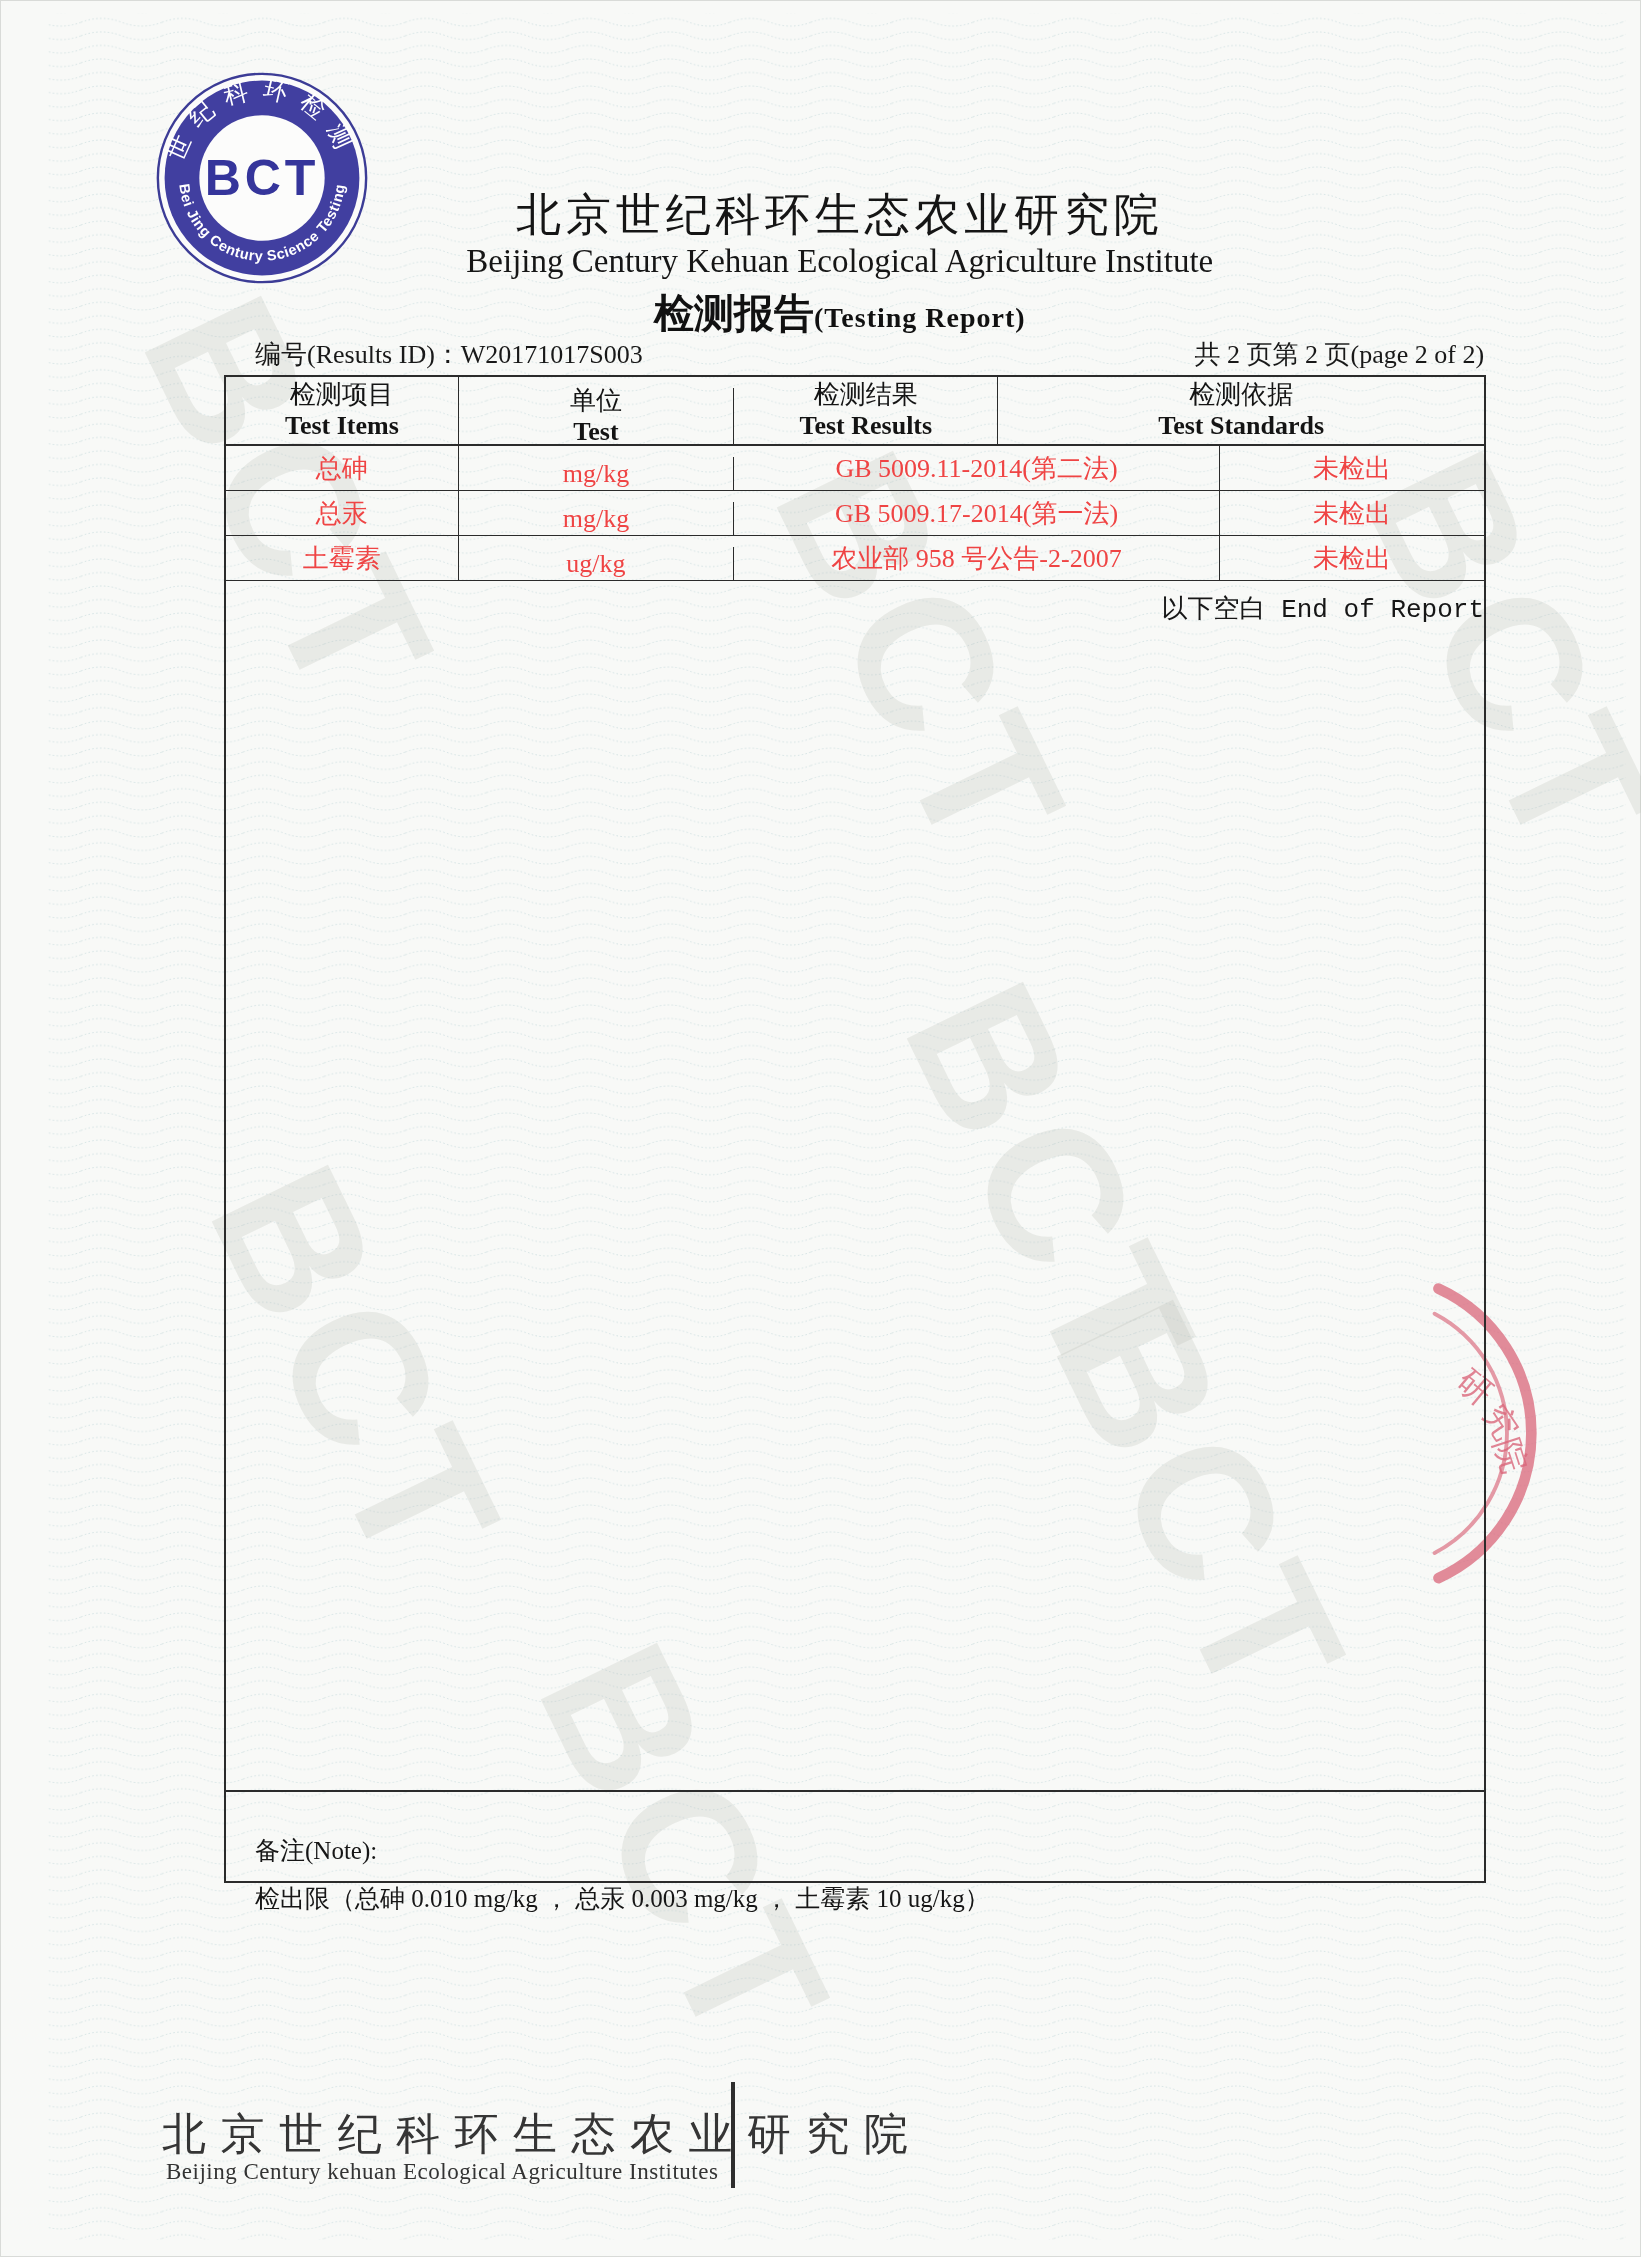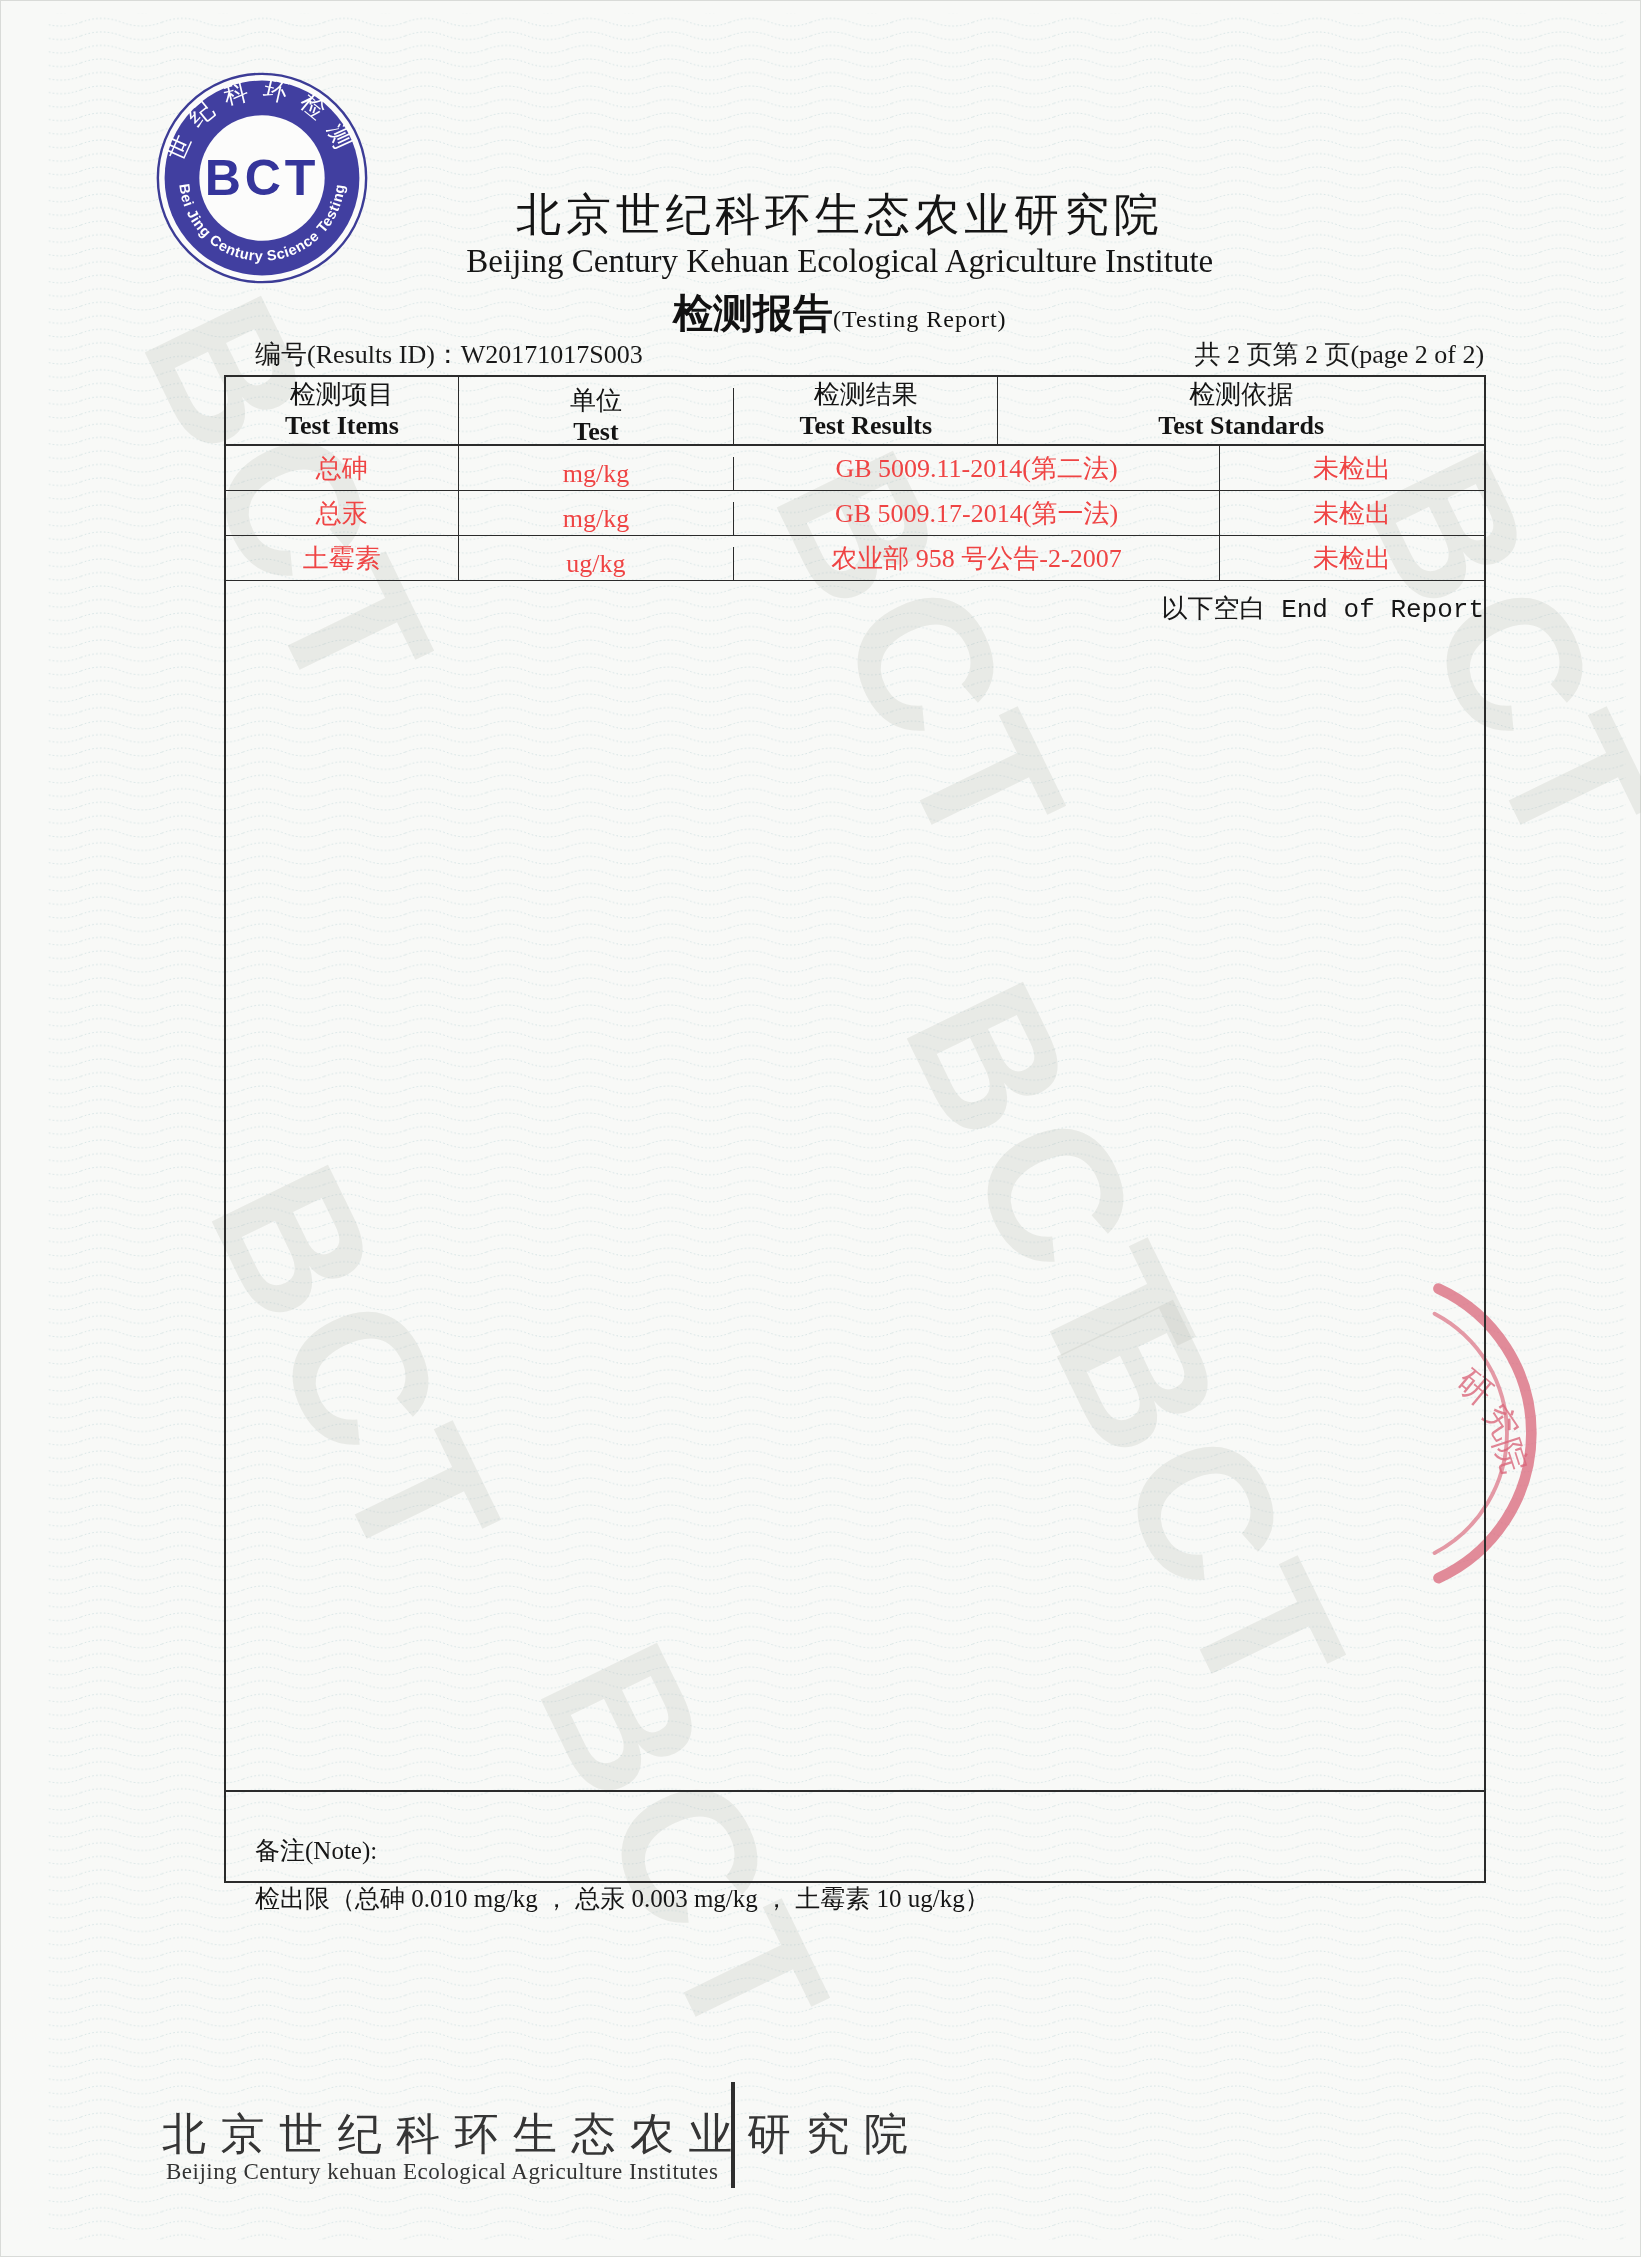--- a/index.html
+++ b/index.html
@@ -25,21 +25,21 @@
     transform:translate(-50%,-50%) rotate(64deg);
     white-space:nowrap;pointer-events:none;
   }
   
   .logo{position:absolute;left:154px;top:70px;width:216px;height:216px;z-index:5;}
   
   .hdr{position:absolute;left:19.3px;top:0;width:1641px;text-align:center;z-index:5;}
   .org-cn{position:absolute;top:185px;width:100%;font-size:45px;letter-spacing:4.8px;color:#151515;font-weight:500;}
   .org-en{position:absolute;top:243px;width:100%;font-size:33px;color:#161616;}
   .rpt-title{position:absolute;top:286px;width:100%;font-size:40px;font-weight:600;color:#111;}
-  .rpt-title .en{font-size:24px;font-weight:400;letter-spacing:1px;}
+  .rpt-title .en{font-size:28px;font-weight:700;letter-spacing:1px;}
   
   .meta{position:absolute;left:224px;top:337px;width:1262px;height:33px;z-index:5;font-size:26px;color:#191919;}
   .meta .rid{position:absolute;left:31px;top:0;}
   .meta .pinfo{position:absolute;right:1.9px;top:0;}
   
   .rbox{
     position:absolute;left:224px;top:375px;width:1262px;height:1508px;z-index:5;
     border:2.4px solid #2b2b2b;box-sizing:border-box;
   }
   .trow{display:flex;width:100%;box-sizing:border-box;}

